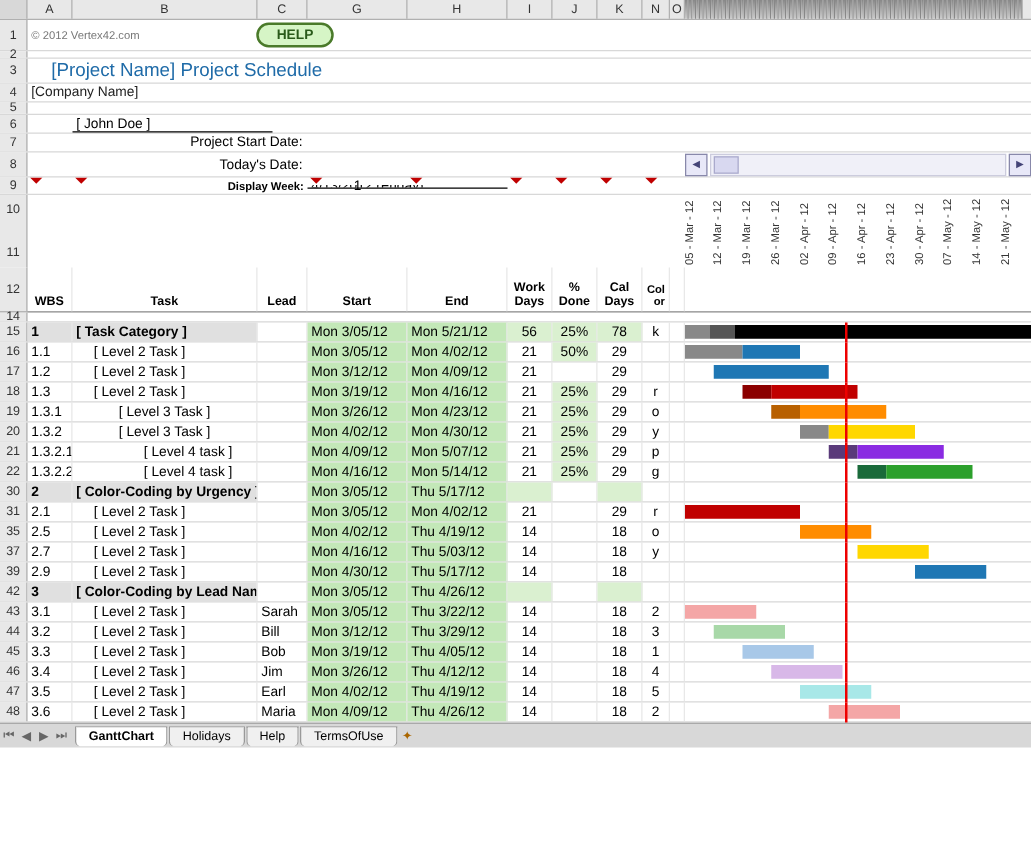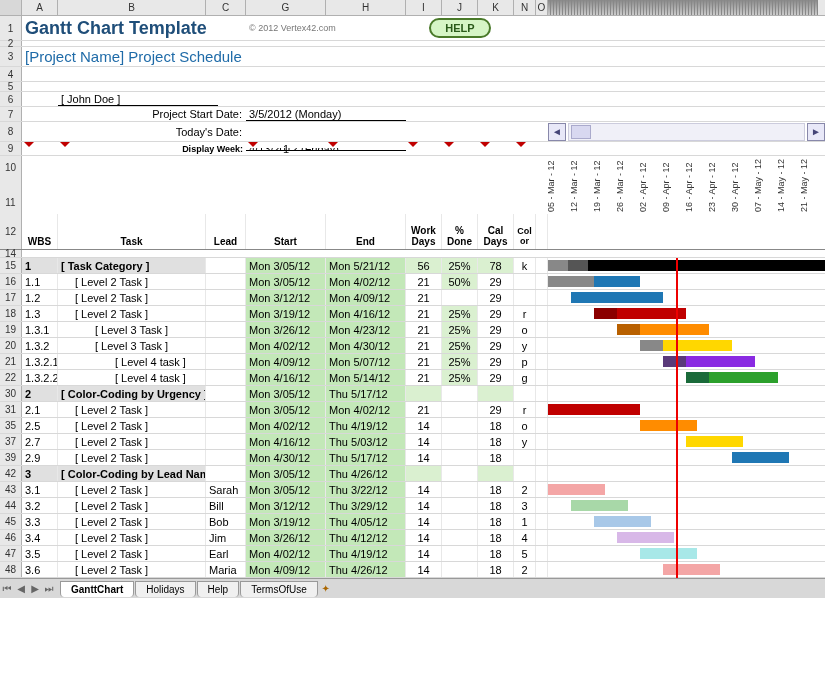--- a/index.html
+++ b/index.html
@@ -181,63 +181,62 @@
         <div class="tick"></div>
         <div class="tick"></div>
         <div class="tick"></div>
         <div class="tick"></div>
         <div class="tick"></div>
       </div>
 </div>
 
 <div class="row title-row">
   <div class="rn">1</div>
-  <div class="cell title" style="width:224px;border-right:none;">Gantt Chart Template</div>
   <div class="cell" style="width:160px;border-right:none;">
         <span class="copy">© 2012 Vertex42.com</span>
       </div>
   <div class="cell" style="width:108px;border-right:none;justify-content:center;">
     <button class="help-btn">HELP</button>
   </div>
   <div style="flex:1;"></div>
 </div>
 
 <div class="row" style="height:6px;">
       <div class="rn">2</div>
       <div style="flex:1"></div>
     </div>
 
 <div class="row" style="height:20px;">
   <div class="rn">3</div>
-  <div class="cell subtitle" style="width:400px;border-right:none;">[Project Name] Project Schedule</div>
+  <div class="cell subtitle" style="width:400px;border-right:none;margin-left:16px;">[Project Name] Project Schedule</div>
   <div style="flex:1"></div>
 </div>
 
 <div class="row" style="height:15px;">
   <div class="rn">4</div>
+  <div class="cell company" style="width:400px;border-right:none;">[Company Name]</div>
   <div style="flex:1"></div>
 </div>
 
 <div class="row" style="height:10px;">
       <div class="rn">5</div>
       <div style="flex:1"></div>
     </div>
 
 <div class="row meta-row">
   <div class="rn">6</div>
   <div class="cell c-a" style="border:none;"></div>
   <div class="cell meta-val" style="width:160px;border-right:none;">[ John Doe ]</div>
   <div style="flex:1"></div>
 </div>
 
 <div class="row meta-row">
   <div class="rn">7</div>
   <div class="cell c-a" style="border:none;"></div>
   <div class="cell meta-label" style="width:188px;border:none;">Project Start Date:</div>
-  <div class="cell meta-val" style="width:160px;border-right:none;">3/5/2012 (Monday)</div>
   <div style="flex:1"></div>
 </div>
 
 <div class="row meta-row" style="height:20px;">
   <div class="rn">8</div>
   <div class="cell c-a" style="border:none;"></div>
   <div class="cell meta-label" style="width:188px;border:none;">Today's Date:</div>
   <div class="cell meta-val" style="width:160px;border-right:none;margin-top:26px;">4/13/2012 (Friday)</div>
   <div style="width:142px;"></div>
   <div class="hscroll gantt-area">
@@ -311,21 +310,21 @@
   <div class="cell hdr c-h">End</div>
   <div class="cell hdr c-i" style="white-space:normal;line-height:1.1;">
         <span>Work Days</span>
       </div>
   <div class="cell hdr c-j" style="white-space:normal;line-height:1.1;">
         <span>% Done</span>
       </div>
   <div class="cell hdr c-k" style="white-space:normal;line-height:1.1;">
         <span>Cal Days</span>
       </div>
-  <div class="cell hdr c-n" style="white-space:normal;line-height:1.1;font-size:9px;">
+  <div class="cell hdr c-n" style="white-space:normal;line-height:1.1;font-size:9px;text-align:right;">
         <span>Col or</span>
       </div>
   <div class="cell c-o"></div>
   <div class="gantt-area"></div>
 </div>
 
 <div class="row" style="height:8px;">
       <div class="rn">14</div>
       <div style="flex:1"></div>
     </div>

